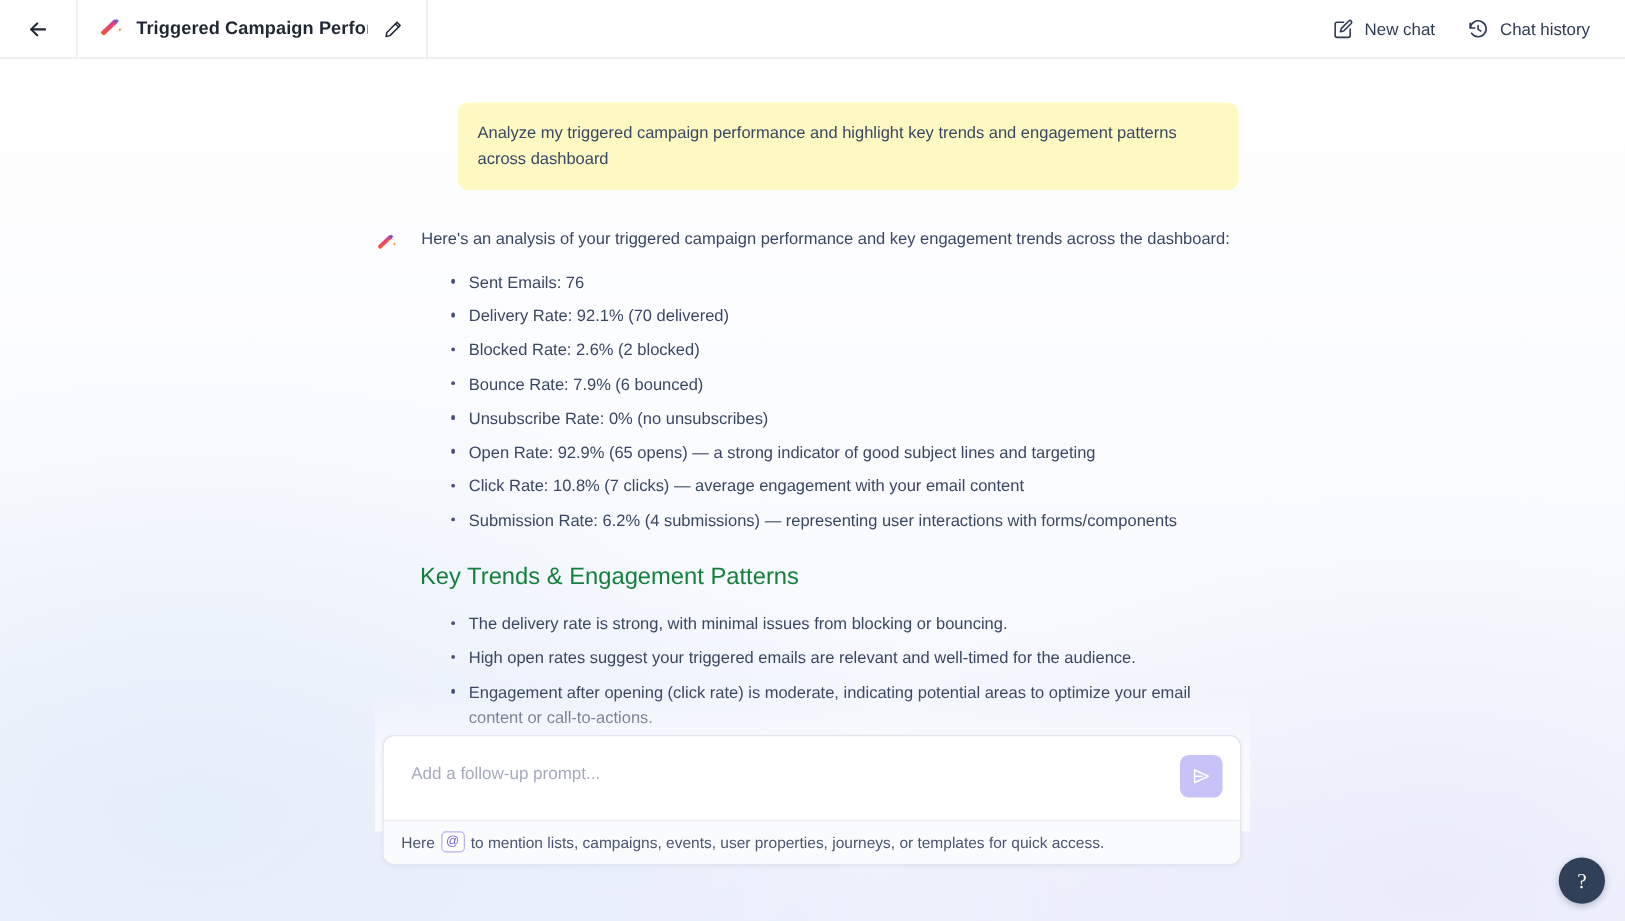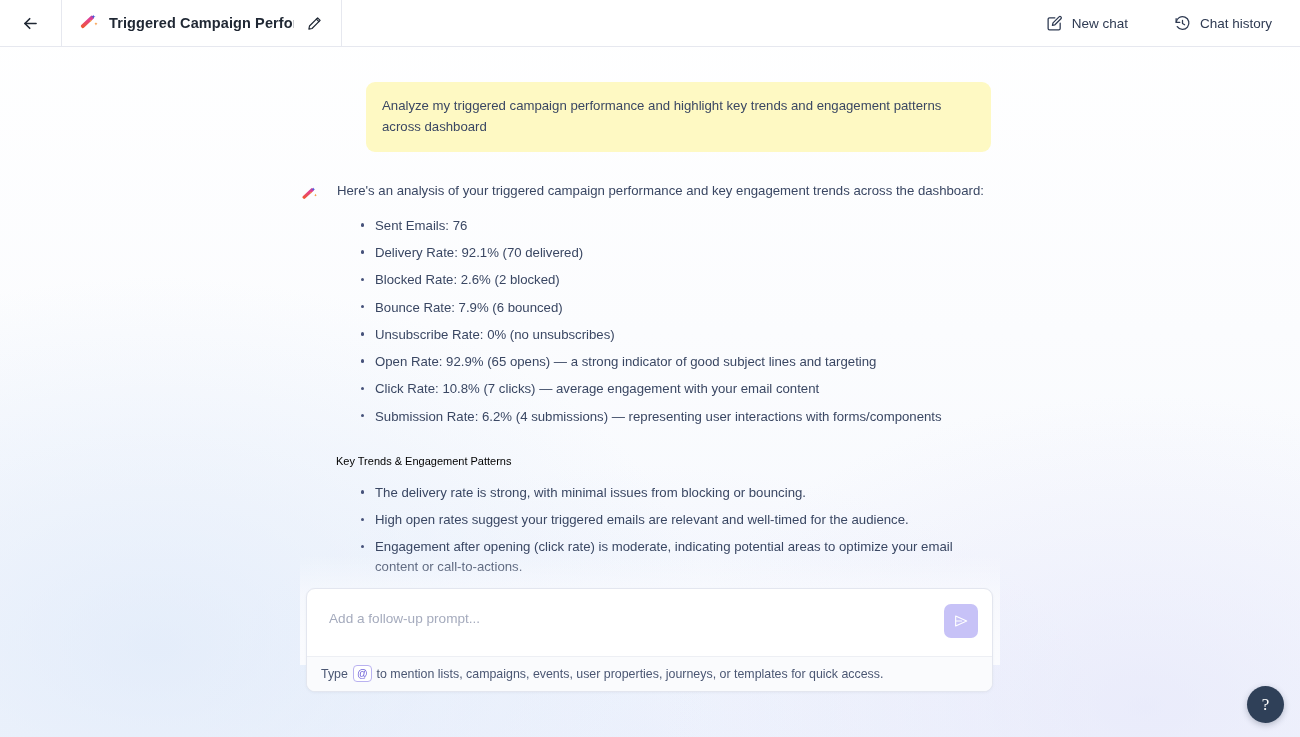--- a/index.html
+++ b/index.html
@@ -67,21 +67,21 @@
     display: flex; align-items: center; justify-content: center;
     cursor: pointer;
     flex: none;
   }
 
   .topbar-spacer { flex: 1 1 auto; }
 
   .top-actions {
     display: flex;
     align-items: center;
-    gap: 46px;
+    gap: 26px;
     padding-right: 28px;
   }
   .top-action {
     display: flex;
     align-items: center;
     gap: 9px;
     cursor: pointer;
     font-size: 13.5px;
     color: #2e3a52;
     white-space: nowrap;
@@ -146,24 +146,24 @@
     content: "";
     position: absolute;
     left: -14px;
     top: 11px;
     width: 3.4px; height: 3.4px;
     border-radius: 50%;
     background: #46527a;
   }
 
   .section-head {
-    font-size: 11px;
+    font-size: 19px;
     line-height: 1.55;
-    color: #000000;
-    margin-top: 23px;
+    color: #15803d;
+    margin-top: 17px;
     margin-bottom: 9px;
     margin-left: -1px;
   }
 
   .closing-para {
     font-size: 13.2px;
     line-height: 1.55;
     color: #3a4763;
     margin-top: 17px;
     margin-left: -1px;
@@ -394,21 +394,21 @@
     <button class="send-btn">
       <span>
         <svg width="16" height="16" viewBox="0 0 24 24" fill="none" stroke="#ffffff" stroke-width="1.7" stroke-linecap="round" stroke-linejoin="round">
           <path d="M4 4.5L20.5 12 4 19.5V4.5z"></path>
           <path d="M4 12h9"></path>
         </svg>
       </span>
     </button>
   </div>
   <div class="composer-hint">
-    <span>Type</span>
+    <span>Here</span>
     <span class="at-chip">@</span>
     <span>to mention lists, campaigns, events, user properties, journeys, or templates for quick access.</span>
   </div>
 </div>
 
 <button class="help-fab">
   <span>?</span>
 </button>
 
 </body></html>

